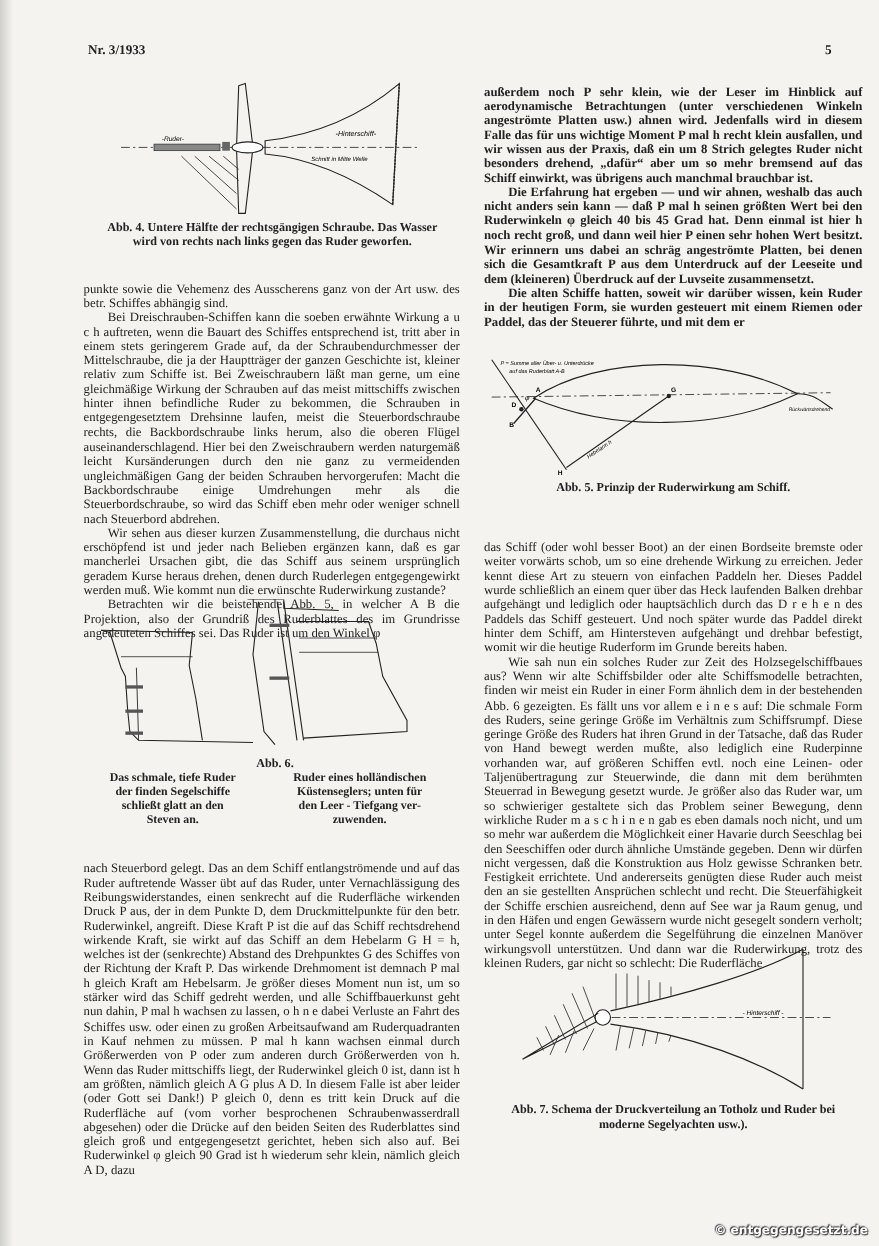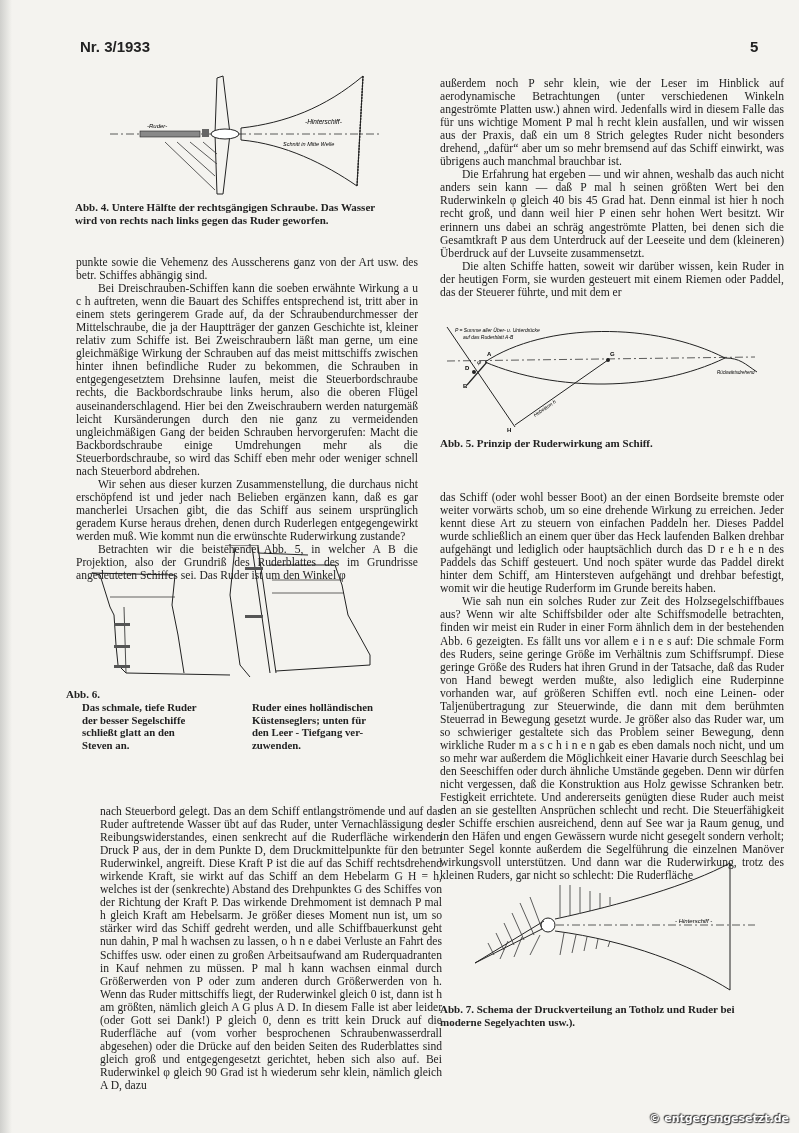--- a/index.html
+++ b/index.html
@@ -1,23 +1,23 @@
 <!DOCTYPE html>
 <html><head>
 <meta charset="utf-8">
 <style>
   html, body { margin:0; padding:0; }
   body { width:799px; height:1133px; background:#f4f3ef; position:relative; overflow:hidden;
          font-family:"DejaVu Serif", serif; color:#222; }
   .leftshade { position:absolute; left:0; top:0; width:12px; height:1133px; background:linear-gradient(90deg,#cfcfcc,#f4f3ef); }
-  .hdr { position:absolute; top:38px; font-family:Liberation Sans, sans-serif; font-weight:bold; font-size:15px; }
+  .hdr { position:absolute; top:38px; font-family:Liberation Serif, serif; font-weight:bold; font-size:12px; }
   .col { position:absolute; font-family:"Liberation Serif", serif; font-size:11.6px; line-height:13.05px; text-align:justify; }
   .col p { margin:0; text-indent:0; }
   .col p.ind { text-indent:22px; }
-  .cap { position:absolute; font-family:"Liberation Serif", serif; font-weight:bold; font-size:11px; line-height:12.5px; }
+  .cap { position:absolute; font-family:"Liberation Serif", serif; font-weight:bold; font-size:11px; line-height:12.5px; text-align:center; }
   svg { position:absolute; }
   .wm { position:absolute; right:10px; bottom:8px; font-family:"DejaVu Sans", sans-serif; font-weight:bold; font-size:11px; color:#fff;
         text-shadow:0 0 2px #444, 1px 1px 1px #333, -1px -1px 1px #333; }
 </style>
 </head>
 <body>
 
 <div class="leftshade"></div>
 
 <div class="hdr" style="left:80px;">Nr. 3/1933</div>
@@ -66,39 +66,39 @@
   <path d="M155 2 L150 50 L160 120 L170 132" fill="none" stroke="#222"></path>
   <line x1="172" y1="2" x2="190" y2="128" stroke="#222" stroke-width="1"></line>
   <line x1="178" y1="2" x2="196" y2="128" stroke="#222" stroke-width="1"></line>
   <path d="M190 20 L255 20 L262 40 L268 70 L290 110 L290 120 L196 126" fill="none" stroke="#222"></path>
   <line x1="192" y1="35" x2="262" y2="35" stroke="#222" stroke-width="0.7"></line>
   <line x1="192" y1="48" x2="264" y2="48" stroke="#222" stroke-width="0.7"></line>
   <rect x="165" y="22" width="18" height="3" fill="#555"></rect>
   <rect x="165" y="70" width="18" height="3" fill="#555"></rect>
 </svg>
 
-<div class="cap" style="left:66px;top:688px;width:340px;">Abb. 6.</div>
+<div class="cap" style="left:80px;top:688px;width:340px;">Abb. 6.</div>
 <div class="cap" style="left:82px;top:701px;width:150px;font-size:10.8px;">
   <div>Das schmale, tiefe Ruder</div>
-  <div>der besser Segelschiffe</div>
+  <div>der finden Segelschiffe</div>
   <div>schließt glatt an den</div>
   <div>Steven an.</div>
 </div>
 <div class="cap" style="left:252px;top:701px;width:150px;font-size:10.8px;">
   <div>Ruder eines holländischen</div>
   <div>Küstenseglers; unten für</div>
   <div>den Leer - Tiefgang ver-</div>
   <div>zuwenden.</div>
 </div>
 
-<div class="col" style="left:76px;top:805px;width:342px;margin-left:24px;">
+<div class="col" style="left:76px;top:783px;width:342px;">
   <p>nach Steuerbord gelegt. Das an dem Schiff entlangströmende und auf das Ruder auftretende Wasser übt auf das Ruder, unter Vernachlässigung des Reibungswiderstandes, einen senkrecht auf die Ruderfläche wirkenden Druck P aus, der in dem Punkte D, dem Druckmittelpunkte für den betr. Ruderwinkel, angreift.  Diese Kraft P ist die auf das Schiff rechtsdrehend wirkende Kraft, sie wirkt auf das Schiff an dem Hebelarm G H = h, welches ist der (senkrechte) Abstand des Drehpunktes G des Schiffes von der Richtung der Kraft P.  Das wirkende Drehmoment ist demnach P mal h gleich Kraft am Hebelsarm.  Je größer dieses Moment nun ist, um so stärker wird das Schiff gedreht werden, und alle Schiffbauerkunst geht nun dahin, P mal h wachsen zu lassen, o h n e  dabei Verluste an Fahrt des Schiffes usw. oder einen zu großen Arbeitsaufwand am Ruderquadranten in Kauf nehmen zu müssen.  P mal h kann wachsen einmal durch Größerwerden von P oder zum anderen durch Größerwerden von h.  Wenn das Ruder mittschiffs liegt, der Ruderwinkel gleich 0 ist, dann ist h am größten, nämlich gleich A G plus A D.  In diesem Falle ist aber leider (oder Gott sei Dank!) P gleich 0, denn es tritt kein Druck auf die Ruderfläche auf (vom vorher besprochenen Schraubenwasserdrall abgesehen) oder die Drücke auf den beiden Seiten des Ruderblattes sind gleich groß und entgegengesetzt gerichtet, heben sich also auf.  Bei Ruderwinkel φ gleich 90 Grad ist h wiederum sehr klein, nämlich gleich A D, dazu</p>
 </div>
 
-<div class="col" style="left:440px;top:77px;width:344px;">
+<div class="col" style="left:440px;top:77px;width:344px;font-weight:bold;">
   <p>außerdem noch P sehr klein, wie der Leser im Hinblick auf aerodynamische Betrachtungen (unter verschiedenen Winkeln angeströmte Platten usw.) ahnen wird.  Jedenfalls wird in diesem Falle das für uns wichtige Moment P mal h recht klein ausfallen, und wir wissen aus der Praxis, daß ein um 8 Strich gelegtes Ruder nicht besonders drehend, „dafür“ aber um so mehr bremsend auf das Schiff einwirkt, was übrigens auch manchmal brauchbar ist.</p>
   <p class="ind">Die Erfahrung hat ergeben — und wir ahnen, weshalb das auch nicht anders sein kann — daß P mal h seinen größten Wert bei den Ruderwinkeln φ gleich 40 bis 45 Grad hat.  Denn einmal ist hier h noch recht groß, und dann weil hier P einen sehr hohen Wert besitzt.  Wir erinnern uns dabei an schräg angeströmte Platten, bei denen sich die Gesamtkraft P aus dem Unterdruck auf der Leeseite und dem (kleineren) Überdruck auf der Luvseite zusammensetzt.</p>
   <p class="ind">Die alten Schiffe hatten, soweit wir darüber wissen, kein Ruder in der heutigen Form, sie wurden gesteuert mit einem Riemen oder Paddel, das der Steuerer führte, und mit dem er</p>
 </div>
 
 <svg style="left:445px;top:322px;" width="320" height="110" viewBox="0 0 320 110">
   <line x1="2" y1="39" x2="310" y2="35" stroke="#333" stroke-width="0.8" stroke-dasharray="8,3,2,3"></line>
   <path d="M40 40 C100 0 210 0 280 36 C210 70 110 70 40 40 Z" fill="none" stroke="#222" stroke-width="1"></path>
   <path d="M280 36 C295 36 300 42 312 50" fill="none" stroke="#222"></path>
   <line x1="2" y1="5" x2="70" y2="105" stroke="#222" stroke-width="1"></line>

